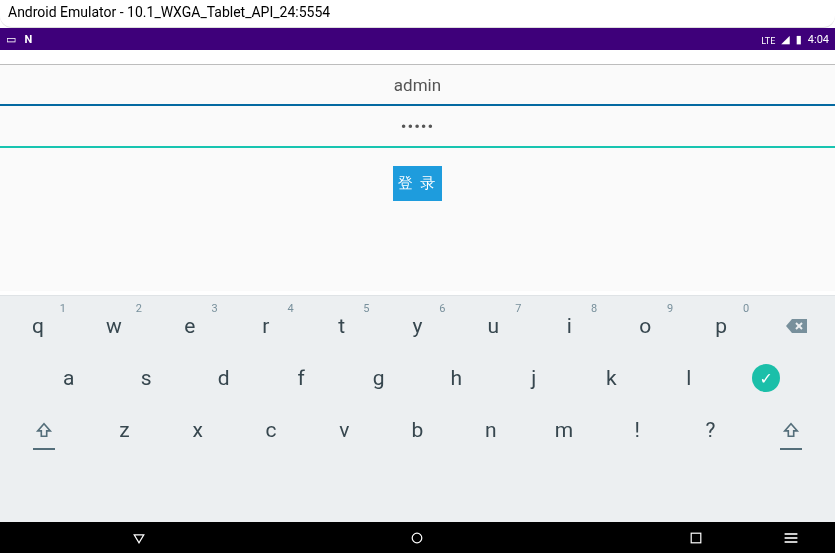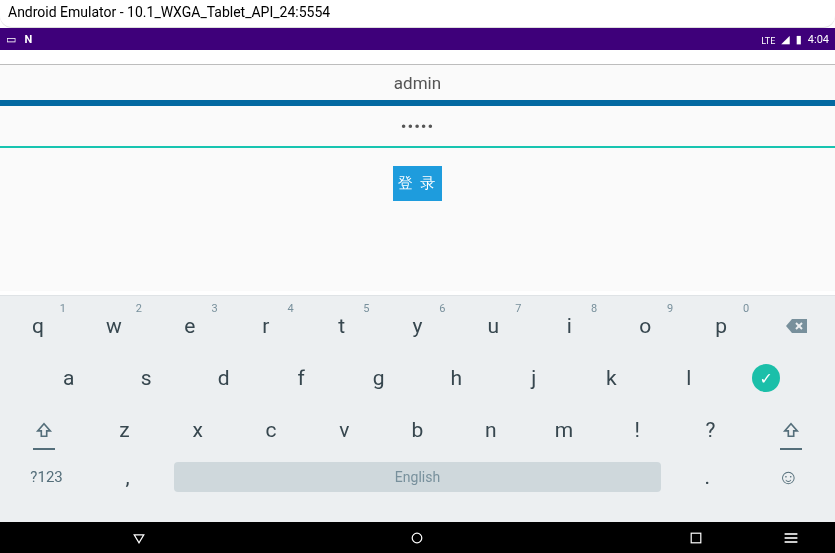--- a/index.html
+++ b/index.html
@@ -4,21 +4,21 @@
   <style>
     * { box-sizing: border-box; margin: 0; padding: 0; font-family: Roboto, "Segoe UI", Arial, sans-serif; }
     html, body { width: 835px; height: 553px; overflow: hidden; background: #fff; }
     .window-titlebar { height: 28px; background: #fff; border-bottom: 1px solid #ddd; font-size: 14px; padding: 4px 8px; color: #000; font-family: "Segoe UI", Tahoma, sans-serif; border-radius: 12px; }
     .emulator { position: relative; width: 835px; height: 525px; background: #fff; }
     .status-bar { height: 22px; background: #3e007a; color: #fff; display: flex; align-items: center; justify-content: space-between; font-size: 11px; padding: 0 6px; }
     .status-left { display: flex; gap: 8px; }
     .status-right { display: flex; gap: 6px; align-items: flex-end; }
     .action-bar { height: 38px; background: #6200ee; color: #fff; display: flex; align-items: center; padding: 0 14px; font-size: 15px; font-weight: 500; }
     .content { background: #fafafa; height: 227px; position: relative; }
-    .input-box { display: block; width: 100%; border: none; border-bottom: 6px solid #0369a1; background: transparent; text-align: center; font-size: 17px; color: #555; height: 42px; outline: none; }
+    .input-box { display: block; width: 100%; border: none; border-bottom: 2px solid #0369a1; background: transparent; text-align: center; font-size: 17px; color: #555; height: 42px; outline: none; }
     .input-box:first-child { border-top: 1px solid #bdbdbd; margin-top: 14px; }
     .input-box.focused { border-bottom: 2px solid #17c4b0; }
     .login-btn { display: block; margin: 18px auto 0; background: #1e9cdd; color: #fff; border: none; padding: 8px 5px; font-size: 15px; letter-spacing: 2px; cursor: pointer; }
     .keyboard { position: absolute; left: 0; right: 0; bottom: 31px; height: 227px; background: #eceff1; padding-top: 4px; border-top: 1px solid #dfe3e6; }
     .kb-row { display: flex; justify-content: center; align-items: center; height: 52px; }
     .key { flex: 1; position: relative; display: flex; align-items: center; justify-content: center; font-size: 21px; color: #37474f; cursor: pointer; height: 100%; }
     .key .sup { position: absolute; top: 2px; right: 10px; font-size: 11px; color: #78909c; }
     .key.special { font-size: 15px; color: #546e7a; }
     .key.enter-key { }
     .enter-circle { width: 28px; height: 28px; border-radius: 50%; background: #1bbfa9; color: #fff; display: flex; align-items: center; justify-content: center; font-size: 16px; }
@@ -115,27 +115,20 @@
         <div class="key">m</div>
         <div class="key">!</div>
         <div class="key">?</div>
         <div class="key shift-key">
           <svg viewBox="0 0 20 20">
             <path d="M10 3 L17 11 L13 11 L13 17 L7 17 L7 11 L3 11 Z" fill="none" stroke="#546e7a" stroke-width="1.8"></path>
           </svg>
           <div class="shift-underline"></div>
         </div>
       </div>
-    <div class="kb-row bottom" style="height:42px; padding:0 6px;">
-      <div class="key special" style="flex:1;">?123</div>
-      <div class="key" style="flex:1;">,</div>
-      <div class="spacebar">English</div>
-      <div class="key" style="flex:1;">.</div>
-      <div class="key" style="flex:1; color:#546e7a;">☺</div>
-    </div>
   </div>
 
   <div class="nav-bar">
     <div class="nav-btn">
         <svg viewBox="0 0 20 20">
           <path d="M4 6 L16 6 L10 16 Z" fill="none" stroke="#fff"></path>
         </svg>
       </div>
     <div class="nav-btn">
         <svg viewBox="0 0 20 20">

